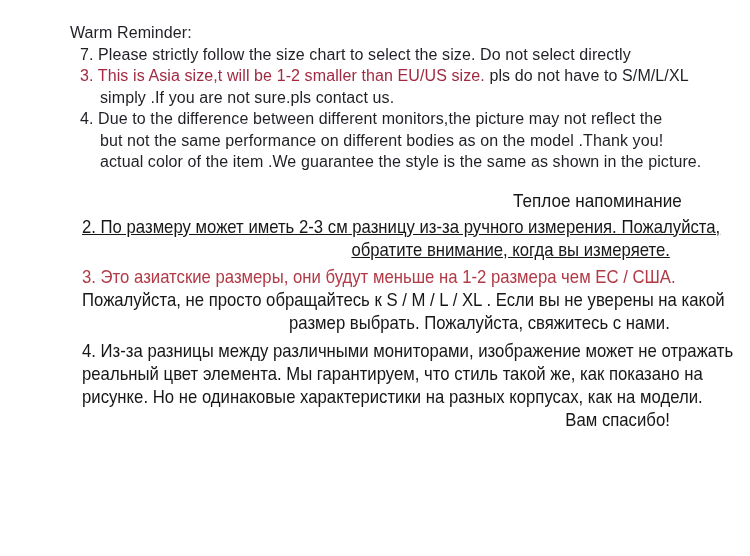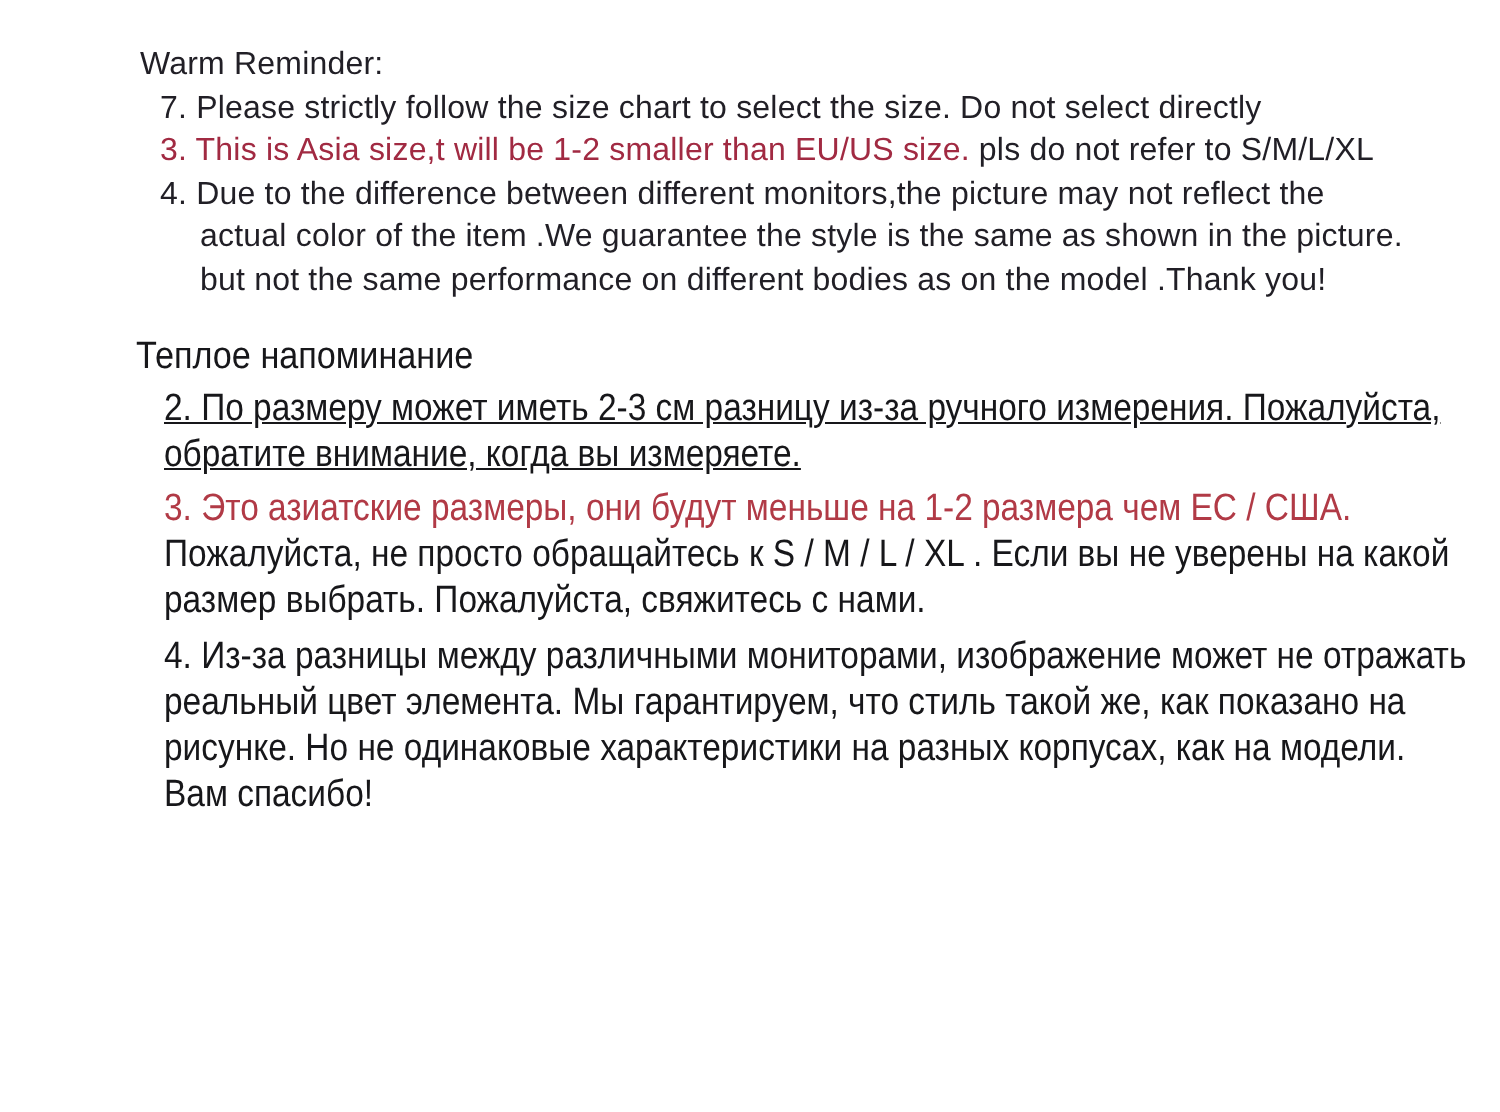--- a/index.html
+++ b/index.html
@@ -30,20 +30,21 @@
   .en-num   { margin-left: 80px; }
   .en-cont  { margin-left: 100px; }
   .en-red   { color: var(--en-red, #a12a42); }
 
   
   .ru-block {
     margin-top: 16px;
     color: #17171a;
     font-size: 19px;
     line-height: 23px;
+    text-align: right;
   }
   .ru-line {
     margin-left: 82px;
     white-space: nowrap;
     transform: scaleX(0.88);
     transform-origin: 0 50%;
   }
   .ru-title {
     margin-left: 68px;
     transform: scaleX(0.90);
@@ -57,25 +58,26 @@
 </style>
 </head>
 <body>
 
 <div class="page">
 
   <div class="en-block">
     <div class="en-line en-title">Warm Reminder:</div>
     <div class="en-line en-num">7. Please strictly follow the size chart to select the size. Do not select directly</div>
     <div class="en-line en-num">
-      <span class="en-red">3. This is Asia size,t will be 1-2 smaller than EU/US size.</span><span> pls do not refer to S/M/L/XL</span>
+      <span class="en-red">3. This is Asia size,t will be 1-2 smaller than EU/US size.</span><span> pls do not have to S/M/L/XL</span>
     </div>
+    <div class="en-line en-cont">simply .If you are not sure.pls contact us.</div>
     <div class="en-line en-num">4. Due to the difference between different monitors,the picture may not reflect the</div>
+    <div class="en-line en-cont">but not the same performance on different bodies as on the model .Thank you!</div>
     <div class="en-line en-cont">actual color of the item .We guarantee the style is the same as shown in the picture.</div>
-    <div class="en-line en-cont">but not the same performance on different bodies as on the model .Thank you!</div>
   </div>
 
   <div class="ru-block">
     <div class="ru-title">Теплое напоминание</div>
 
 
     <div class="ru-para-gap">
       <div class="ru-line">2. По размеру может иметь 2-3 см разницу из-за ручного измерения. Пожалуйста,</div>
       <div class="ru-line">обратите внимание, когда вы измеряете.</div>
     </div>

